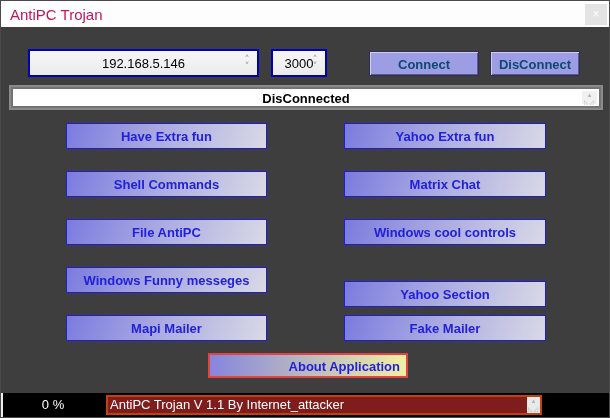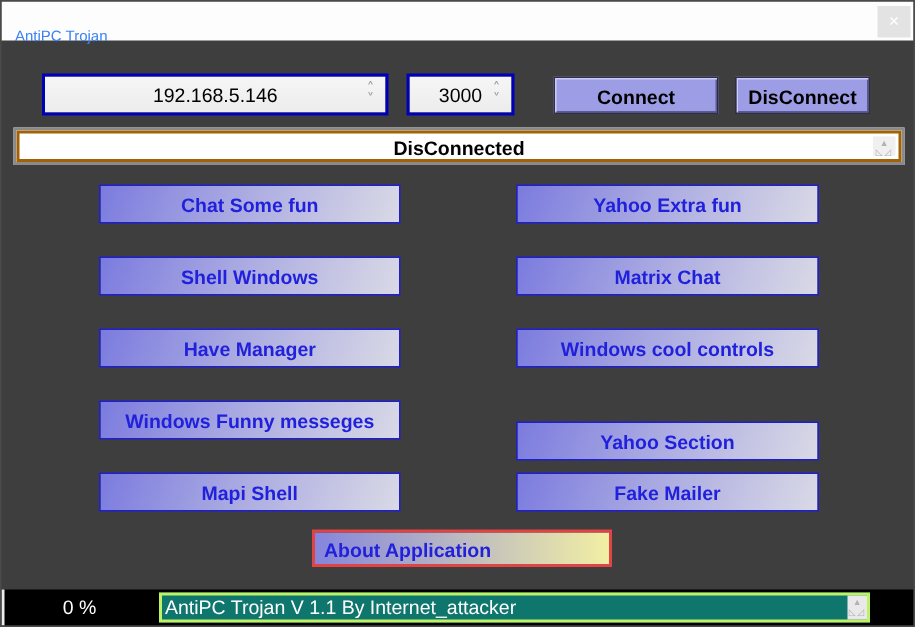--- a/index.html
+++ b/index.html
@@ -1,60 +1,60 @@
 <!DOCTYPE html>
 <html><head>
 <meta charset="utf-8">
 <style>
   html,body{margin:0;padding:0;background:#222;}
   *{box-sizing:border-box;font-family:"Liberation Sans",sans-serif;}
   .window{position:relative;width:610px;height:418px;background:#3e3e3e;
           border:1px solid #4a4a4a;overflow:hidden;}
   
   .titlebar{position:absolute;left:0;top:0;width:608px;height:26px;background:#fdfdfd;}
-  .title-text{position:absolute;left:9px;top:18px;font-size:10px;color:#3b82f6;}
+  .title-text{position:absolute;left:9px;top:5px;font-size:15px;color:#be185d;}
   .close-btn{position:absolute;right:2px;top:3px;width:22px;height:21px;background:#e3e3e3;
              color:#ffffff;font-size:12px;text-align:center;line-height:21px;cursor:default;}
   
   .spin-field{position:absolute;height:28px;border:2px solid #0000bb;
               background:linear-gradient(#f6f6f6,#ececec);}
   .spin-input{position:absolute;inset:0;width:100%;height:100%;border:0;background:transparent;
               text-align:center;font-size:13px;color:#000;outline:none;padding:0;}
   .spinner{position:absolute;right:2px;top:0;bottom:0;width:16px;display:flex;
            flex-direction:column;align-items:center;justify-content:center;}
   .spinner span{font-family:"DejaVu Sans",sans-serif;font-size:10px;line-height:7px;color:#9a9a9a;}
   
   .btn3d{position:absolute;height:25px;background:#9d9de6;border:1px solid #2e2e46;
          box-shadow:inset 1px 1px 0 #cdcdf2,inset -1px -1px 0 #5a5a96;
-         color:#000000;font-weight:bold;font-size:13px;text-align:center;line-height:23px;cursor:default;}
+         color:#0c4a6e;font-weight:bold;font-size:13px;text-align:center;line-height:23px;cursor:default;}
   
   .status-box{position:absolute;left:8px;top:84px;width:594px;height:25px;background:#ffffff;
               border:2px solid #8a8a8a;outline:0;}
-  .status-inner{position:absolute;inset:0;border:2px solid #a16207;background:#fff;}
+  .status-inner{position:absolute;inset:0;border:2px solid #737373;background:#fff;}
   .status-text{position:absolute;inset:0;text-align:center;font-size:13px;font-weight:bold;
                color:#000;line-height:20px;}
   .mini-scroll{position:absolute;right:2px;top:2px;bottom:2px;width:15px;background:#f0f0f0;
                display:flex;flex-direction:column;justify-content:space-between;align-items:center;}
   .mini-scroll .up{font-family:"DejaVu Sans",sans-serif;font-size:7px;color:#b2b2b2;line-height:7px;margin-top:1px;}
   .mini-scroll .dn{font-family:"DejaVu Sans",sans-serif;font-size:6px;color:#b2b2b2;line-height:6px;letter-spacing:1px;margin-bottom:1px;}
   
   .grid-btn{position:absolute;width:201px;height:26px;border:1px solid #1f1fce;
             background:linear-gradient(110deg,#7b7bdf 0%,#a9a9e2 45%,#d9d9e6 100%);
             color:#2121dc;font-weight:bold;font-size:13px;text-align:center;line-height:24px;cursor:default;}
   
   .about-btn{position:absolute;left:207px;top:352px;width:200px;height:25px;
              border:2px solid #e04444;background:linear-gradient(90deg,#8585dd 0%,#f2efa4 100%);
-             color:#2121dc;font-weight:bold;font-size:13px;text-align:left;line-height:21px;cursor:default;}
+             color:#2121dc;font-weight:bold;font-size:13px;text-align:right;line-height:21px;cursor:default;}
   
   .statusbar{position:absolute;left:0;top:392px;width:608px;height:24px;background:#000;
              border-left:2px solid #ededed;}
   .progress{position:absolute;left:0;top:0;width:100px;height:100%;color:#fff;font-size:13px;
             text-align:center;line-height:24px;}
-  .marquee{position:absolute;left:103px;top:2px;width:474px;height:20px;background:#0f766e;
-           border:2px solid #bef264;}
+  .marquee{position:absolute;left:103px;top:2px;width:436px;height:20px;background:#7f1d1d;
+           border:2px solid #c2410c;}
   .marquee-text{position:absolute;left:2px;top:0;right:16px;color:#fff;font-size:13px;
                 line-height:16px;white-space:nowrap;overflow:hidden;}
   .marquee .mini-scroll{right:0;top:0;bottom:0;width:13px;background:#e9e9e9;}
 </style>
 </head>
 <body>
 
 <div class="window">
 
   <div class="titlebar">
@@ -65,46 +65,46 @@
   </div>
 
   <div class="spin-field" style="left:27px;top:48px;width:231px;">
     <input class="spin-input" value="192.168.5.146" style="">
     <div class="spinner">
       <span>˄</span>
       <span>˅</span>
     </div>
   </div>
 
-  <div class="spin-field" style="left:270px;top:48px;width:72px;">
+  <div class="spin-field" style="left:270px;top:48px;width:56px;">
     <input class="spin-input" value="3000" style="">
     <div class="spinner">
       <span>˄</span>
       <span>˅</span>
     </div>
   </div>
 
   <button class="btn3d" style="left:368px;top:50px;width:110px;">Connect</button>
   <button class="btn3d" style="left:489px;top:50px;width:90px;">DisConnect</button>
 
   <div class="status-box">
     <div class="status-inner">
       <div class="status-text">DisConnected</div>
       <div class="mini-scroll">
         <span class="up">▴</span>
         <span class="dn"><span>◺</span><span>◿</span></span>
       </div>
     </div>
   </div>
 
-  <button class="grid-btn" style="left:65px;top:122px;">Chat Some fun</button>
-  <button class="grid-btn" style="left:65px;top:170px;">Shell Windows</button>
-  <button class="grid-btn" style="left:65px;top:218px;">Have Manager</button>
+  <button class="grid-btn" style="left:65px;top:122px;">Have Extra fun</button>
+  <button class="grid-btn" style="left:65px;top:170px;">Shell Commands</button>
+  <button class="grid-btn" style="left:65px;top:218px;">File AntiPC</button>
   <button class="grid-btn" style="left:65px;top:266px;">Windows Funny messeges</button>
-  <button class="grid-btn" style="left:65px;top:314px;">Mapi Shell</button>
+  <button class="grid-btn" style="left:65px;top:314px;">Mapi Mailer</button>
 
   <button class="grid-btn" style="left:343px;top:122px;width:202px;">Yahoo Extra fun</button>
   <button class="grid-btn" style="left:343px;top:170px;width:202px;">Matrix Chat</button>
   <button class="grid-btn" style="left:343px;top:218px;width:202px;">Windows cool controls</button>
   <button class="grid-btn" style="left:343px;top:280px;width:202px;">Yahoo Section</button>
   <button class="grid-btn" style="left:343px;top:314px;width:202px;">Fake Mailer</button>
 
   <button class="about-btn">About Application</button>
 
   <div class="statusbar">

